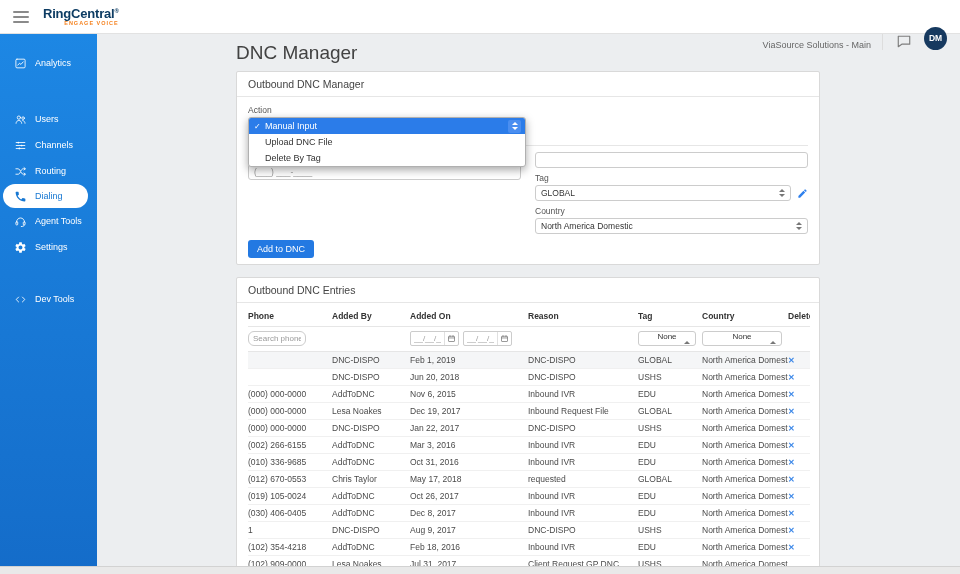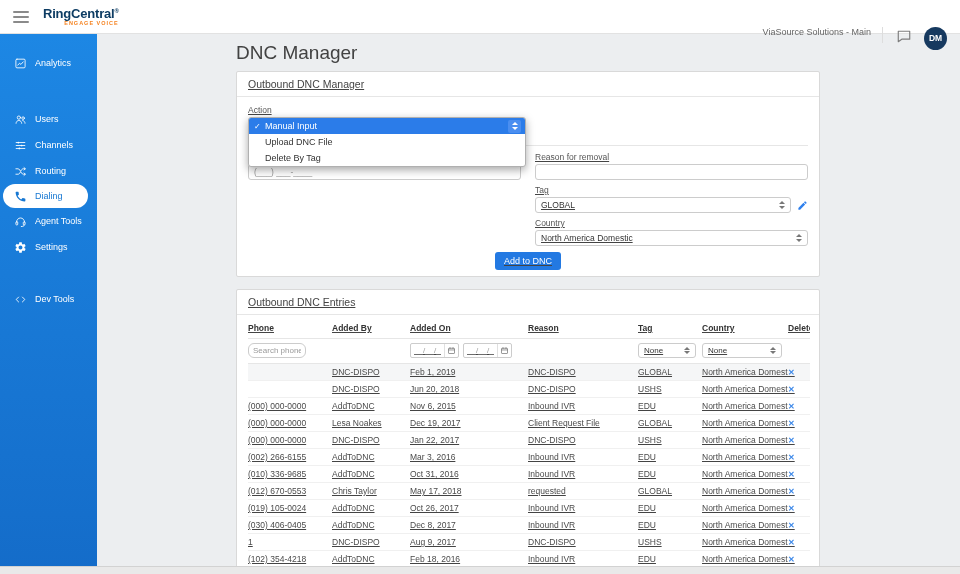--- a/index.html
+++ b/index.html
@@ -7,21 +7,21 @@
   body { font-family: "Liberation Sans", sans-serif; background: #eceef0; position: relative; font-size: 9px; color: #444; }
 
   
   .topbar { position: absolute; top: 0; left: 0; width: 960px; height: 34px; background: #fff; border-bottom: 1px solid #e2e2e2; display: flex; align-items: center; z-index: 20; }
   .hamburger { width: 16px; height: 12px; margin-left: 13px; display: flex; flex-direction: column; justify-content: space-between; cursor: pointer; }
   .hamburger i { display: block; height: 2px; background: #8a8a8a; border-radius: 1px; }
   .brand { margin-left: 14px; display: flex; flex-direction: column; line-height: 1; }
   .brand-main { font-size: 13px; font-weight: bold; color: #0d3c63; letter-spacing: -0.2px; }
   .brand-main sup { font-size: 6px; }
   .brand-sub { font-size: 5.5px; font-weight: bold; color: #f5821f; letter-spacing: 1px; text-align: right; margin-top: 1px; }
-  .topbar-right { margin-left: auto; display: flex; align-items: flex-start; margin-top: 43px; }
+  .topbar-right { margin-left: auto; display: flex; align-items: flex-end; margin-top: 43px; }
   .account-name { font-size: 9px; color: #666; }
   .vdiv { width: 1px; height: 16px; background: #ddd; margin: 0 11px; }
   .chat-btn { width: 20px; height: 18px; display: flex; align-items: center; justify-content: center; cursor: pointer; }
   .avatar { width: 23px; height: 23px; border-radius: 50%; background: #16395f; color: #fff; font-size: 8.5px; font-weight: bold; display: flex; align-items: center; justify-content: center; margin: 0 13px 0 10px; cursor: pointer; }
 
   
   .sidebar { position: absolute; top: 34px; left: 0; width: 97px; bottom: 0; background: linear-gradient(180deg, #1d87e4 0%, #146cc9 100%); padding-top: 16px; z-index: 10; }
   .side-item { height: 26px; display: flex; align-items: center; padding-left: 14px; color: #fff; cursor: pointer; }
   .side-item .slabel { font-size: 9px; margin-left: 8px; white-space: nowrap; }
   .side-item.gap-after { margin-bottom: 30px; }
@@ -29,21 +29,21 @@
   .side-item.active { background: #fff; color: #1677d2; border-radius: 13px; margin-right: 9px; margin-left: 3px; padding-left: 11px; height: 24px; }
   .sicon { display: flex; align-items: center; }
   .sicon svg { width: 13px; height: 13px; stroke: currentColor; stroke-width: 1.6; fill: none; stroke-linecap: round; stroke-linejoin: round; }
   .sicon svg.fill { fill: currentColor; stroke: none; }
 
   
   .content { position: absolute; left: 97px; top: 34px; right: 0; bottom: 0; overflow: hidden; }
   .container { width: 584px; margin-left: 139px; }
   .page-title { font-size: 19px; font-weight: 400; color: #424242; margin: 8px 0 7px; }
 
-  .card { background: #fff; border: 1px solid #d9d9d9; border-radius: 2px; text-decoration: underline; }
+  .card { background: #fff; border: 1px solid #d9d9d9; border-radius: 2px; }
   .card-header { padding: 6px 11px; border-bottom: 1px solid #e6e6e6; font-size: 10.5px; color: #444; }
   .card-body { padding: 8px 11px 6px; }
 
   .field-label { font-size: 8.5px; color: #555; margin-bottom: 2px; }
   .label-row { display: flex; justify-content: space-between; align-items: baseline; font-size: 8.5px; color: #555; margin-bottom: 2px; }
   .required { color: #e05c5c; font-size: 8px; }
 
   .text-input { width: 100%; height: 16px; border: 1px solid #ccc; border-radius: 3px; font-size: 8.5px; padding: 0 5px; color: #333; font-family: "Liberation Sans", sans-serif; outline: none; background: #fff; }
   ::placeholder { color: #9a9a9a; opacity: 1; }
 
@@ -68,38 +68,38 @@
 
   .divider { border: none; border-top: 1px solid #e6e6e6; margin-top: 12px; }
   .form-grid { display: flex; gap: 14px; margin-top: 6px; }
   .form-col { width: 278px; }
   .stack { margin-top: 5px; }
   .tag-row { display: flex; align-items: center; gap: 6px; }
   .tag-row .select { flex: 1; }
   .edit-icon { display: flex; align-items: center; cursor: pointer; }
   .edit-icon svg { width: 11px; height: 11px; fill: #2f80ed; }
 
-  .btn-row { display: flex; justify-content: center; margin-top: 6px; }
+  .btn-row { display: flex; justify-content: flex-start; margin-top: 6px; }
   .btn-primary { background: #2379e2; color: #fff; border: none; border-radius: 3px; font-size: 9px; padding: 4px 9px; font-family: "Liberation Sans", sans-serif; cursor: pointer; }
 
   
   .entries-card { margin-top: 12px; }
   .entries-card .card-body { padding: 2px 11px 6px; }
   table { width: 100%; border-collapse: collapse; table-layout: fixed; }
   th { text-align: left; font-size: 8.5px; font-weight: bold; color: #333; padding: 6px 4px 5px 0; border-bottom: 1px solid #e6e6e6; white-space: nowrap; overflow: hidden; }
   .filter-row td { padding: 4px 4px 5px 0; border-bottom: 1px solid #e6e6e6; }
   tbody td { font-size: 8.5px; color: #4a4a4a; padding: 2.5px 4px 2.5px 0; border-bottom: 1px solid #f0f0f0; white-space: nowrap; overflow: hidden; line-height: 10px; }
   tbody tr:first-child { background: #f5f6f7; }
   .mini-input { width: 58px; height: 15px; border: 1px solid #ccc; border-radius: 6px; font-size: 8px; padding: 2px 4px; color: #333; font-family: "Liberation Sans", sans-serif; outline: none; }
   .dates { display: flex; gap: 4px; }
   .date-group { display: flex; align-items: center; border: 1px solid #ccc; border-radius: 2px; height: 15px; background: #fff; }
   .date-input { width: 33px; border: none; font-size: 8px; padding: 0 3px; color: #333; outline: none; font-family: "Liberation Sans", sans-serif; }
   .cal-btn { width: 14px; height: 13px; display: flex; align-items: center; justify-content: center; border-left: 1px solid #e0e0e0; cursor: pointer; }
   .cal-btn svg { width: 9px; height: 9px; stroke: #555; stroke-width: 1.6; fill: none; }
-  .select.mini { height: 15px; font-size: 8px; }
+  .select.mini { height: 15px; font-size: 8px; flex-direction: column; }
   .w56 { width: 58px; }
   .w78 { width: 80px; }
   .del-x { color: #3b87e8; font-size: 8px; font-weight: bold; cursor: pointer; }
   .del-x::before { content: "\2715"; }
 
   
   .hscrollbar { position: absolute; left: 0; right: 0; bottom: 0; height: 8px; background: #e9e9e9; border-top: 1px solid #d2d2d2; z-index: 30; }
 </style>
 </head>
 <body>
@@ -234,23 +234,20 @@
         <hr class="divider">
         <div class="form-grid">
           <div class="form-col">
             <div class="label-row">
               <span>Phone</span>
               <span class="required">required</span>
             </div>
             <input class="text-input" placeholder="(___) ___-____" style="">
           </div>
           <div class="form-col">
-            <div class="label-row">
-                <span>Reason for removal</span>
-              </div>
             <input class="text-input" style="">
             <div class="stack">
               <div class="field-label">Tag</div>
               <div class="tag-row">
                 <div class="select">
                   <span>GLOBAL</span>
                   <span class="stepper-gray">
                       <i class="tu"></i>
                       <i class="td"></i>
                     </span>
@@ -378,21 +375,21 @@
             <td>Inbound IVR</td>
             <td>EDU</td>
             <td>North America Domestic</td>
             <td><span class="del-x"></span></td>
           </tr>
 
           <tr>
             <td>(000) 000-0000</td>
             <td>Lesa Noakes</td>
             <td>Dec 19, 2017</td>
-            <td>Client Request File</td>
+            <td>Inbound Request File</td>
             <td>GLOBAL</td>
             <td>North America Domestic</td>
             <td><span class="del-x"></span></td>
           </tr>
 
           <tr>
             <td>(000) 000-0000</td>
             <td>DNC-DISPO</td>
             <td>Jan 22, 2017</td>
             <td>DNC-DISPO</td>

